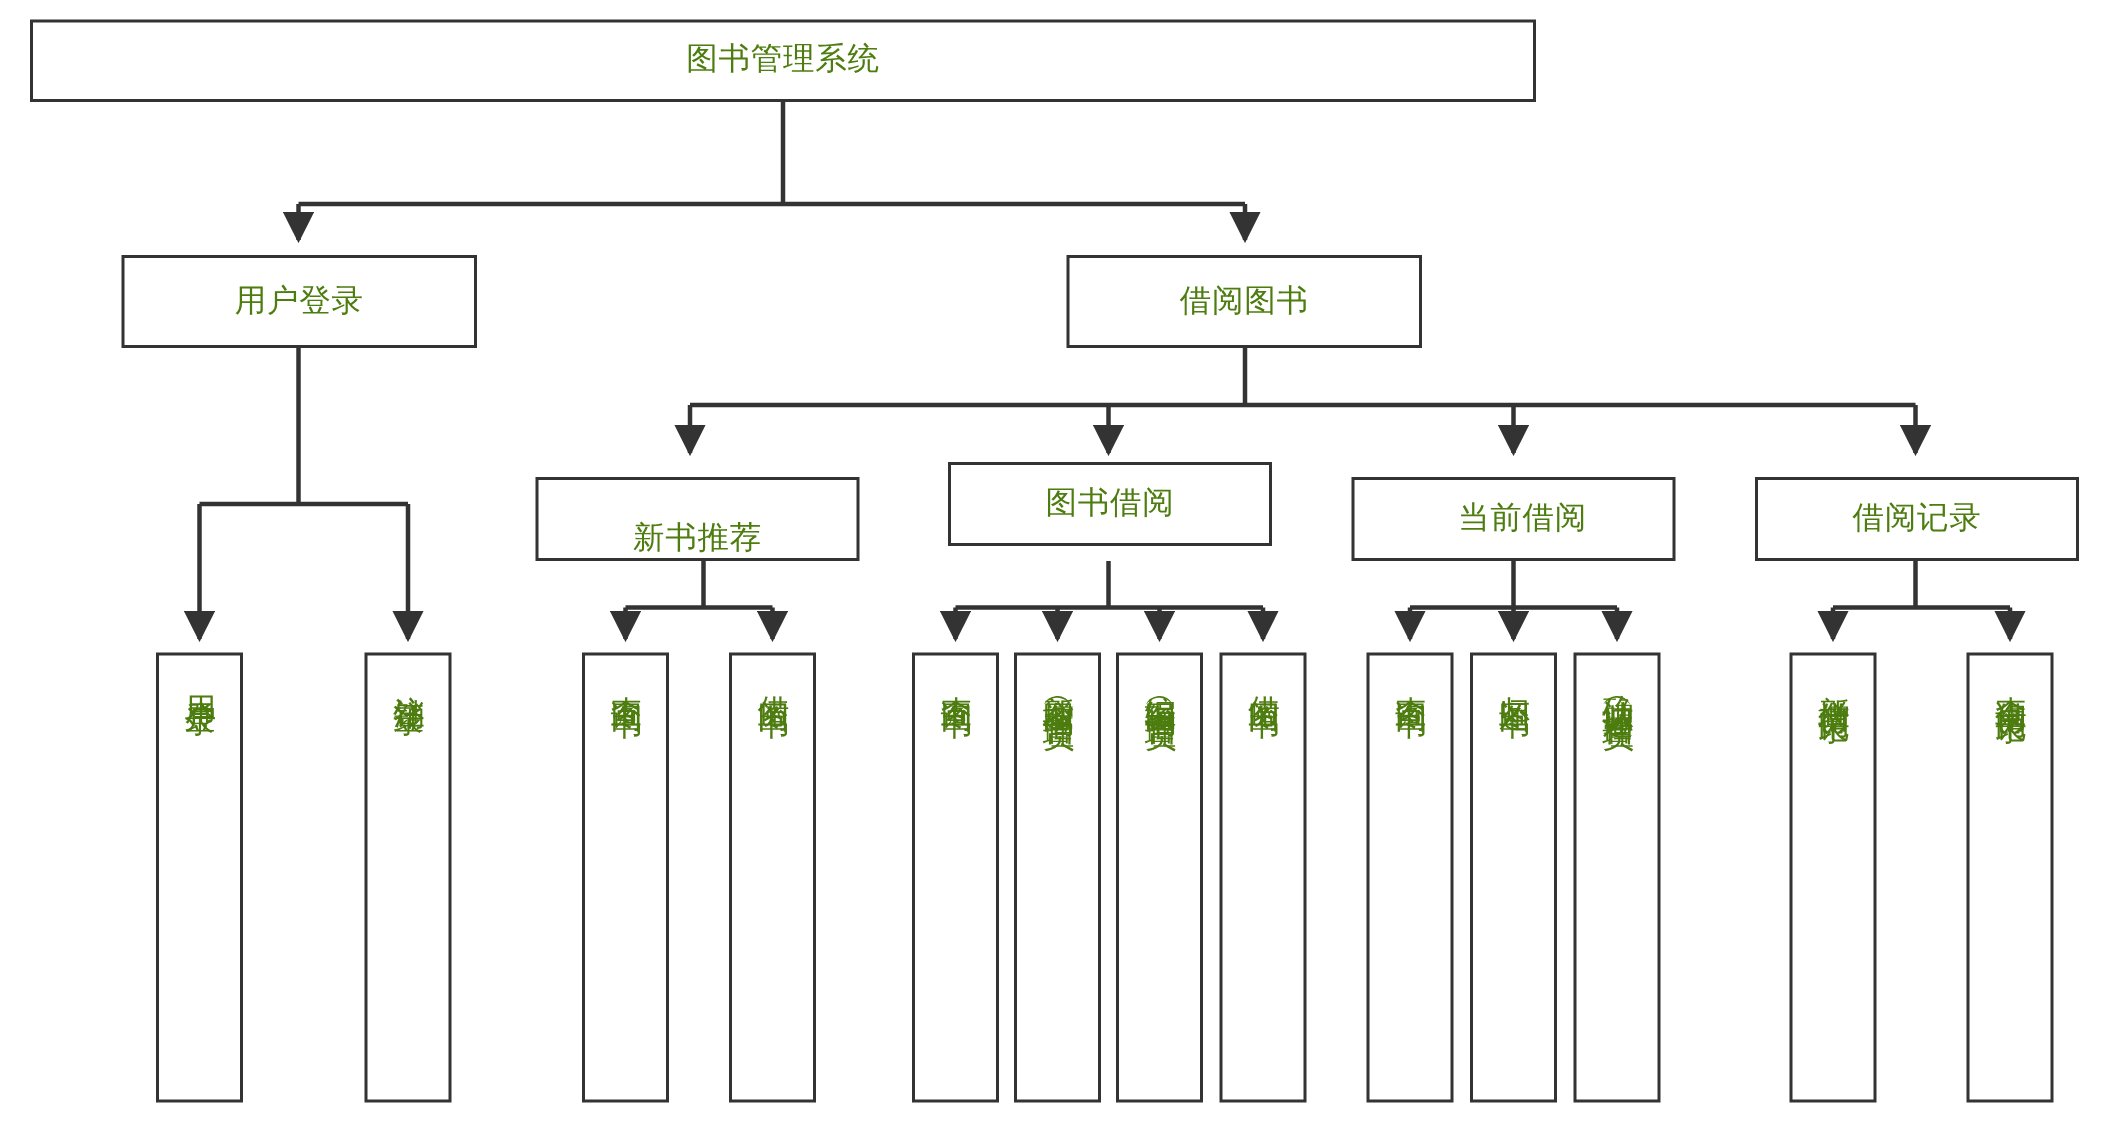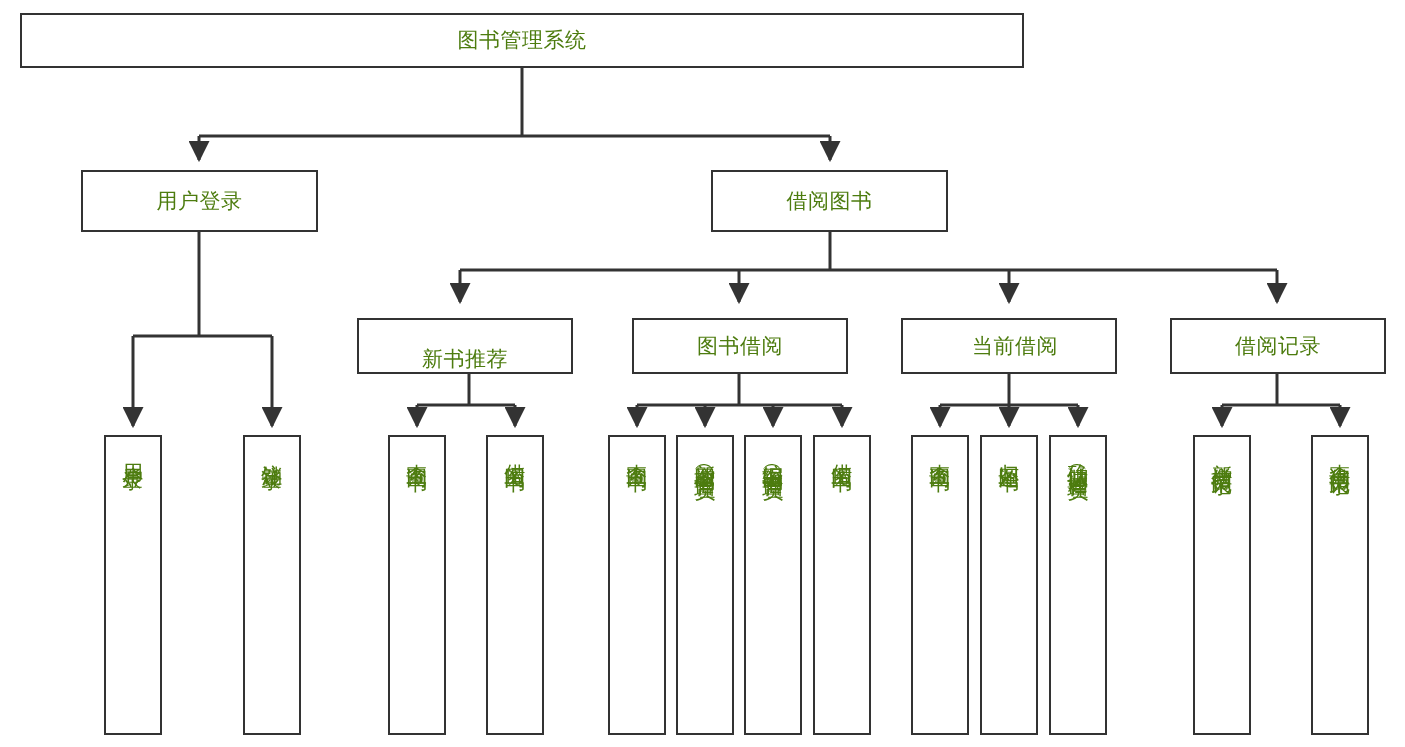--- a/index.html
+++ b/index.html
@@ -130,21 +130,21 @@
   <div class="node" style="left:81px; top:170px; width:237px; height:62px;">
     <span class="label">用户登录</span>
   </div>
   <div class="node" style="left:711px; top:170px; width:237px; height:62px;">
     <span class="label">借阅图书</span>
   </div>
 
   <div class="node" style="left:357px; top:318px; width:216px; height:56px;align-items:flex-end;">
     <span class="label">新书推荐</span>
   </div>
-  <div class="node" style="left:632px; top:318px; width:216px; height:56px;">
+  <div class="node" style="left:632px; top:308px; width:216px; height:56px;">
     <span class="label">图书借阅</span>
   </div>
   <div class="node" style="left:901px; top:318px; width:216px; height:56px;padding-left:12px;">
     <span class="label">当前借阅</span>
   </div>
   <div class="node" style="left:1170px; top:318px; width:216px; height:56px;">
     <span class="label">借阅记录</span>
   </div>
 
   <div class="node vertical" style="left:104px; top:435px; width:58px; height:300px;">

